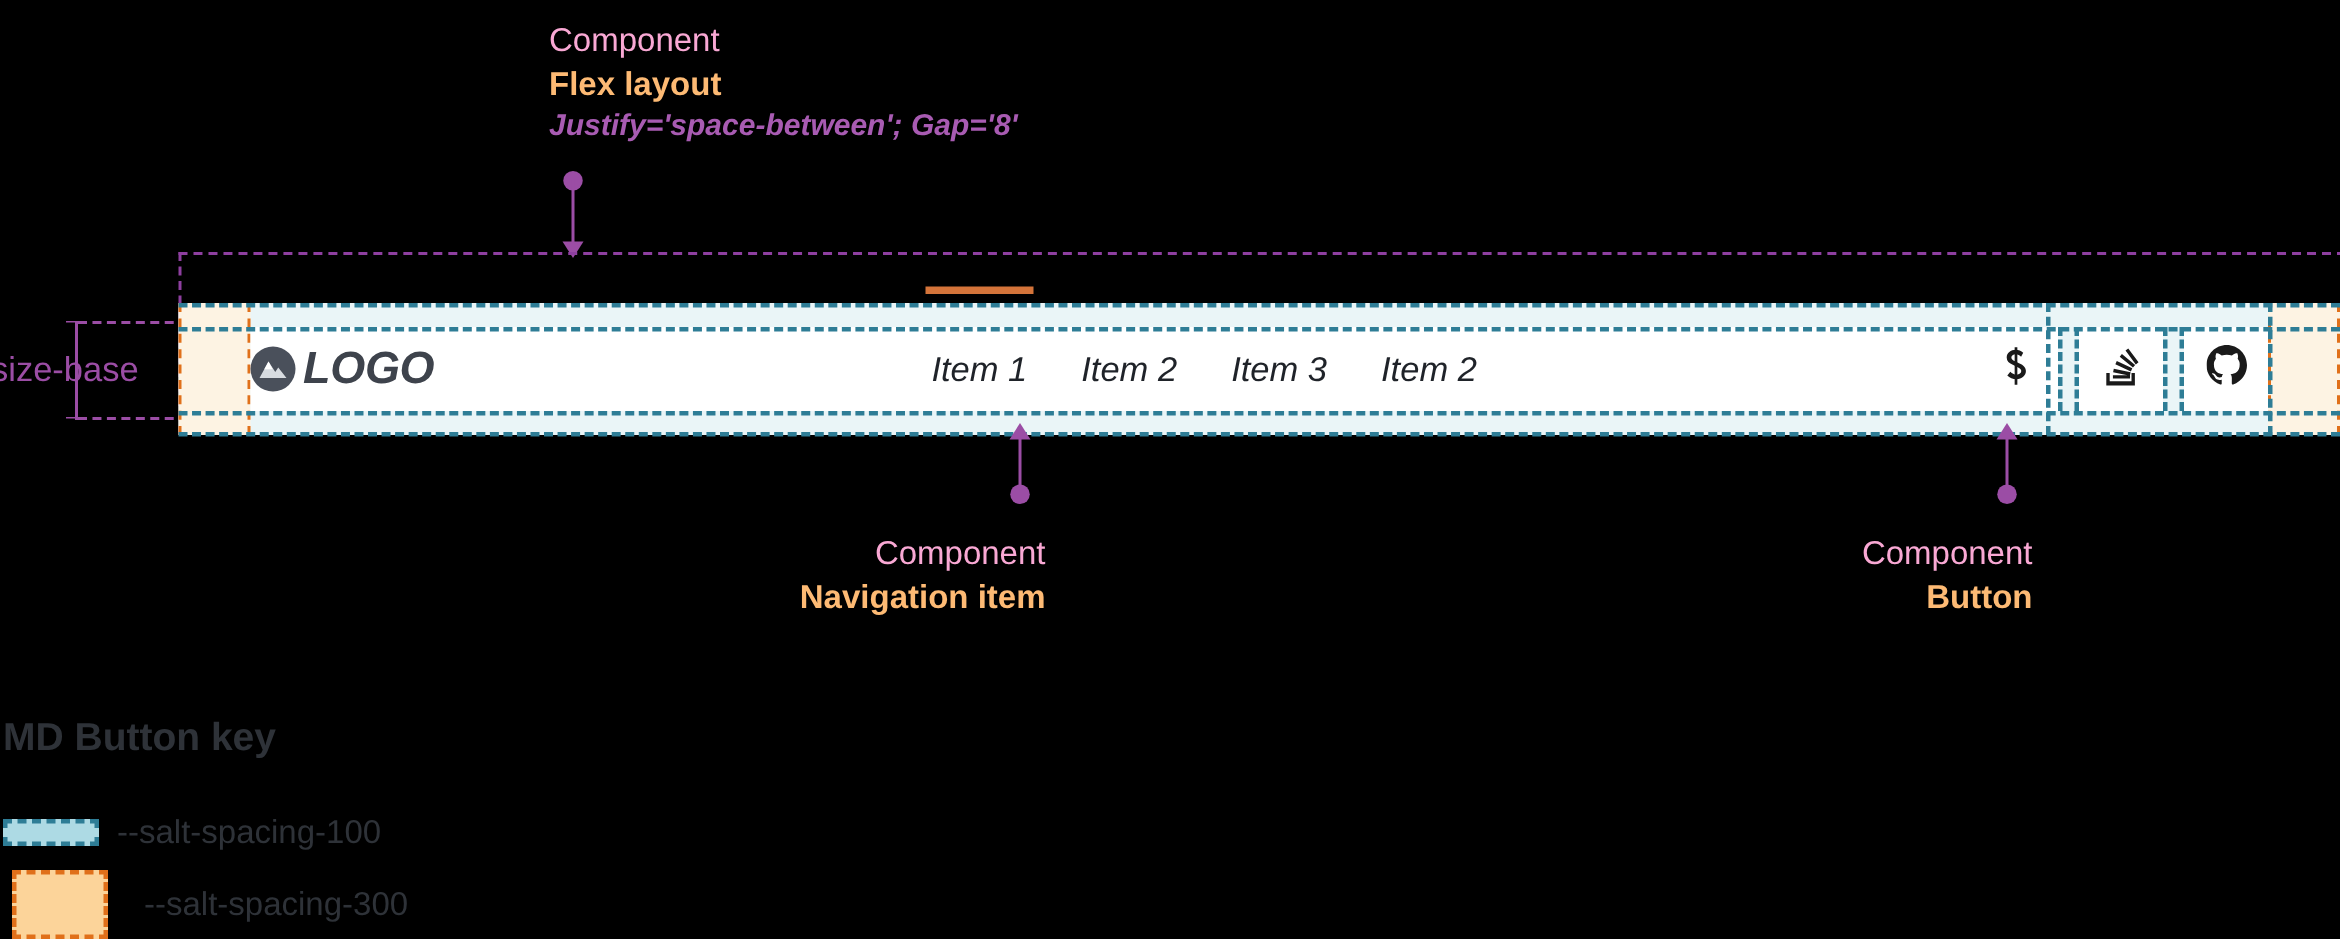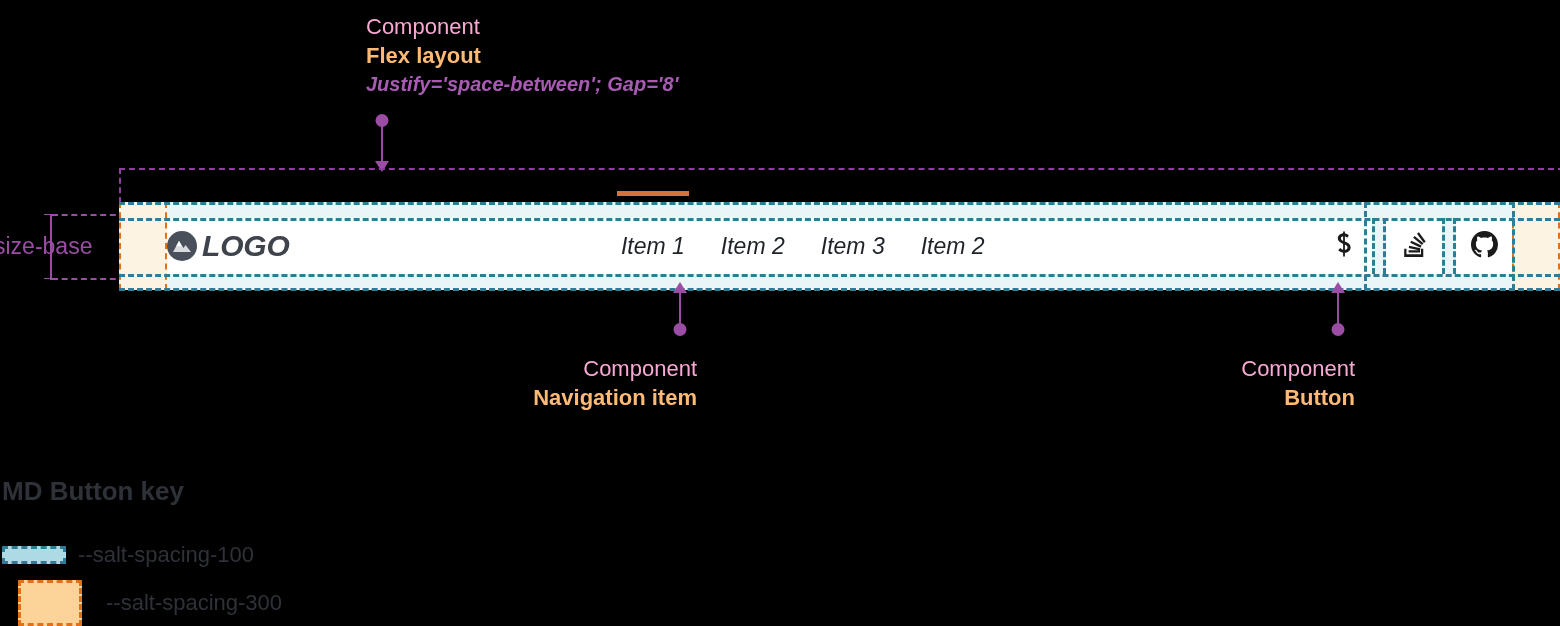--- a/index.html
+++ b/index.html
@@ -371,17 +371,17 @@
 </div>
 
 <div id="legend" style="left:0; top:470px; width:420px; height:156px;">
   <div class="legend-title" style="left:2px; top:6px;">MD Button key</div>
 
   <div class="legend-row" style="left:2px; top:72px;">
     <span class="legend-swatch s100"></span>
     <span class="legend-label" style="margin-left:12px;">--salt-spacing-100</span>
   </div>
 
-  <div class="legend-row" style="left:18px; top:110px;">
+  <div class="legend-row" style="left:8px; top:110px;">
     <span class="legend-swatch s300"></span>
     <span class="legend-label" style="margin-left:24px;">--salt-spacing-300</span>
   </div>
 </div>
 
 </body></html>

